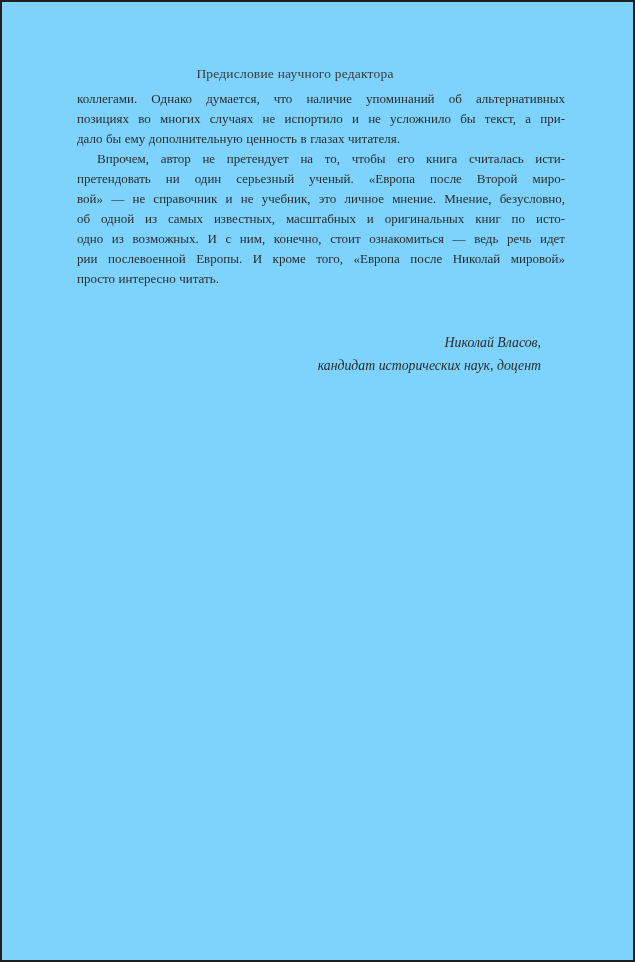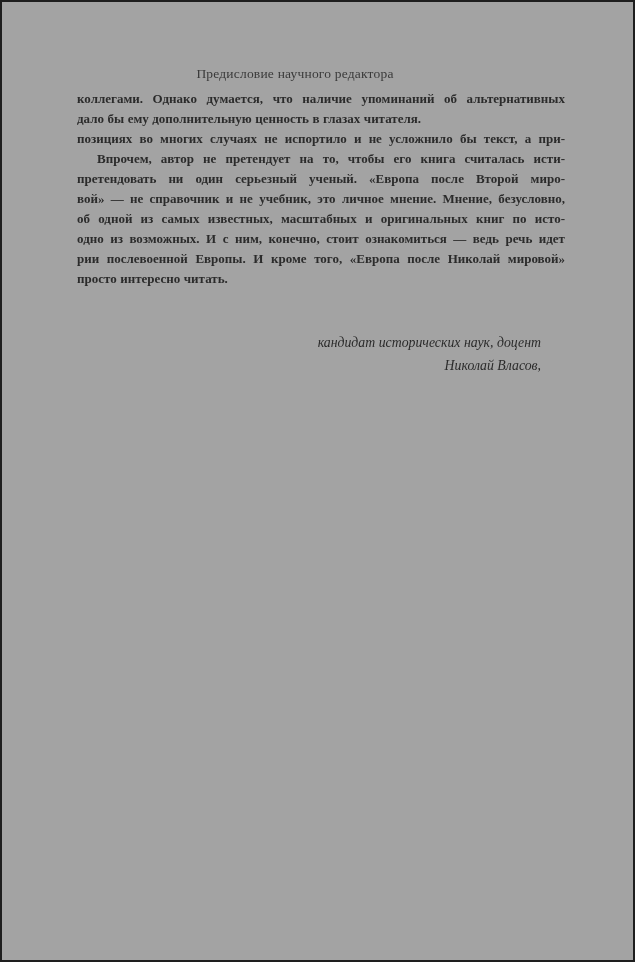--- a/index.html
+++ b/index.html
@@ -7,21 +7,21 @@
   html, body {
     width: 635px;
     background: #ffffff;
     font-family: "Liberation Serif", "DejaVu Serif", serif;
   }
 
   .page {
     position: relative;
     width: 635px;
     height: 962px;
-    background: #a3a3a3;
+    background: #7dd3fc;
     border: 2px solid #1e1e1e;
     overflow: hidden;
   }
 
   .running-header {
     position: absolute;
     top: 63px;
     left: 50px;
     width: 486px;
     text-align: center;
@@ -34,21 +34,21 @@
   .body-text {
     position: absolute;
     top: 87px;
     left: 75px;
     width: 488px;
     font-size: 13px;
     line-height: 20px;
     color: #2b2b2b;
   }
 
-  .para { display: block; font-weight: bold; }
+  .para { display: block; }
 
   .line {
     display: block;
     text-align: justify;
     text-align-last: justify;
     word-spacing: 0.02em;
   }
 
   .line.indent { text-indent: 20px; }
 
@@ -74,34 +74,34 @@
 <body>
 
 <div class="page">
 
   <div class="running-header">Предисловие научного редактора</div>
 
   <div class="body-text">
 
     <div class="para">
       <span class="line">коллегами. Однако думается, что наличие упоминаний об альтернативных</span>
+      <span class="line">позициях во многих случаях не испортило и не усложнило бы текст, а при-</span>
       <span class="line para-end">дало бы ему дополнительную ценность в глазах читателя.</span>
-      <span class="line">позициях во многих случаях не испортило и не усложнило бы текст, а при-</span>
     </div>
 
     <div class="para">
       <span class="line indent">Впрочем, автор не претендует на то, чтобы его книга считалась исти-</span>
       <span class="line">претендовать ни один серьезный ученый. «Европа после Второй миро-</span>
       <span class="line">вой» — не справочник и не учебник, это личное мнение. Мнение, безусловно,</span>
       <span class="line">об одной из самых известных, масштабных и оригинальных книг по исто-</span>
       <span class="line">одно из возможных. И с ним, конечно, стоит ознакомиться — ведь речь идет</span>
       <span class="line">рии послевоенной Европы. И кроме того, «Европа после Николай мировой»</span>
       <span class="line para-end">просто интересно читать.</span>
     </div>
 
   </div>
 
   <div class="signature">
+    <span class="sig-line">Николай Власов,</span>
     <span class="sig-line">кандидат исторических наук, доцент</span>
-    <span class="sig-line">Николай Власов,</span>
   </div>
 
 </div>
 
 </body></html>

